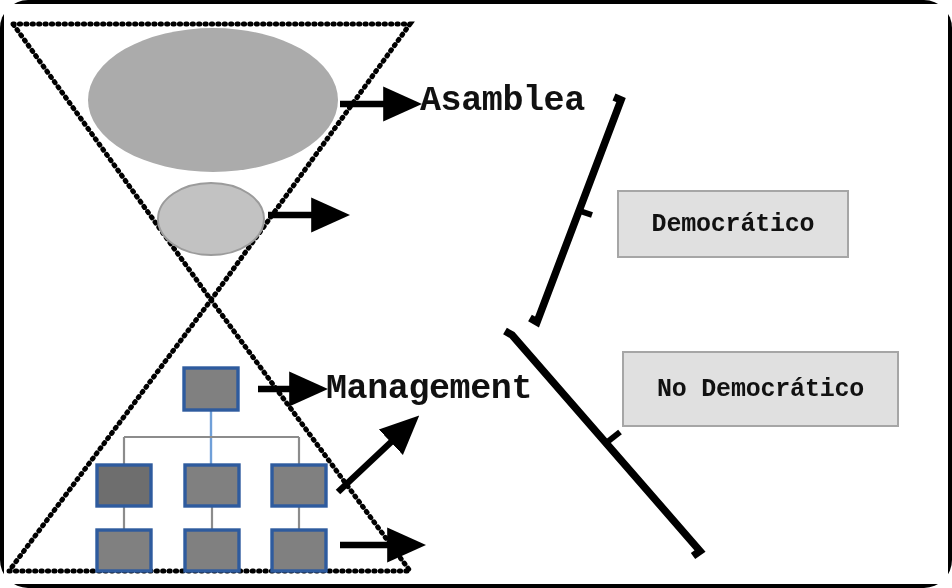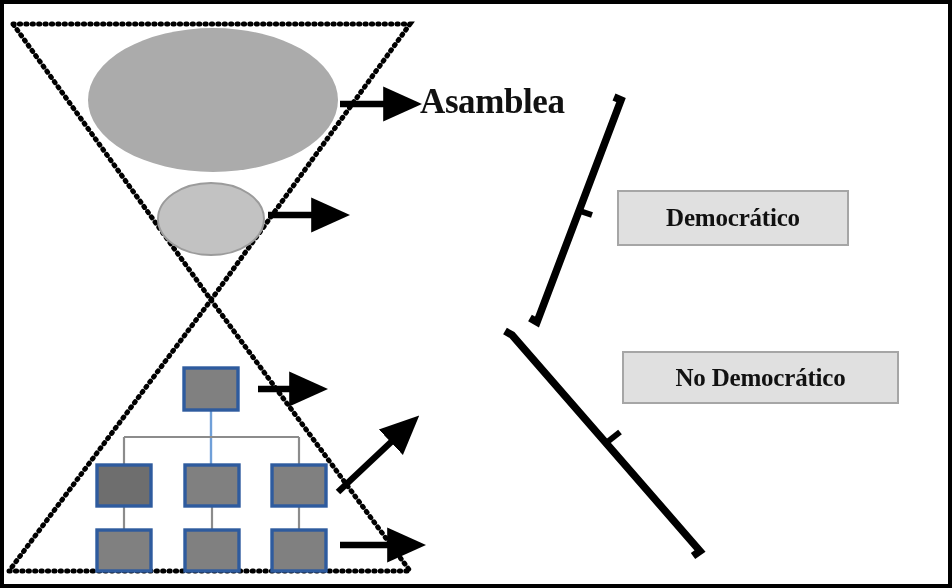--- a/index.html
+++ b/index.html
@@ -5,22 +5,23 @@
   html, body {
     margin: 0;
     padding: 0;
     background: #ffffff;
   }
   #root {
     position: relative;
     width: 952px;
     height: 588px;
     background: #ffffff;
-    font-family: Liberation Serif, serif;
+    font-family: Liberation Mono, monospace;
     overflow: hidden;
+    border-radius: 28px;
   }
   #frame {
     position: absolute;
     left: 0; top: 0;
     width: 952px; height: 588px;
     box-sizing: border-box;
     border: 4px solid #000000;
     pointer-events: none;
   }
   #canvas {
@@ -64,25 +65,25 @@
     color: #111111;
     font-weight: bold;
     font-size: 25px;
     display: flex;
     align-items: center;
     justify-content: center;
     letter-spacing: -0.2px;
   }
   #tag-democratico {
     left: 617px; top: 190px;
-    width: 232px; height: 56px;
+    width: 232px; height: 68px;
   }
   #tag-no-democratico {
     left: 622px; top: 351px;
-    width: 277px; height: 53px;
+    width: 277px; height: 76px;
   }
 </style>
 </head>
 <body>
 
 <div id="root">
 
   <svg id="canvas" width="952" height="588" viewBox="0 0 952 588">
 
     <defs>
@@ -136,20 +137,21 @@
 
       <path d="M505,331 L512,335 L700,551 L693,556"></path>
       <path d="M606,443 L620,432" stroke-width="6"></path>
     </g>
 
   </svg>
 
   <div class="lbl" id="label-asamblea">Asamblea</div>
 
 
+  <div class="lbl" id="label-management">Management</div>
 
 
   <div class="tagbox" id="tag-democratico">Democrático</div>
 
   <div class="tagbox" id="tag-no-democratico">No Democrático</div>
 
   <div id="frame"></div>
 </div>
 
 </body></html>

